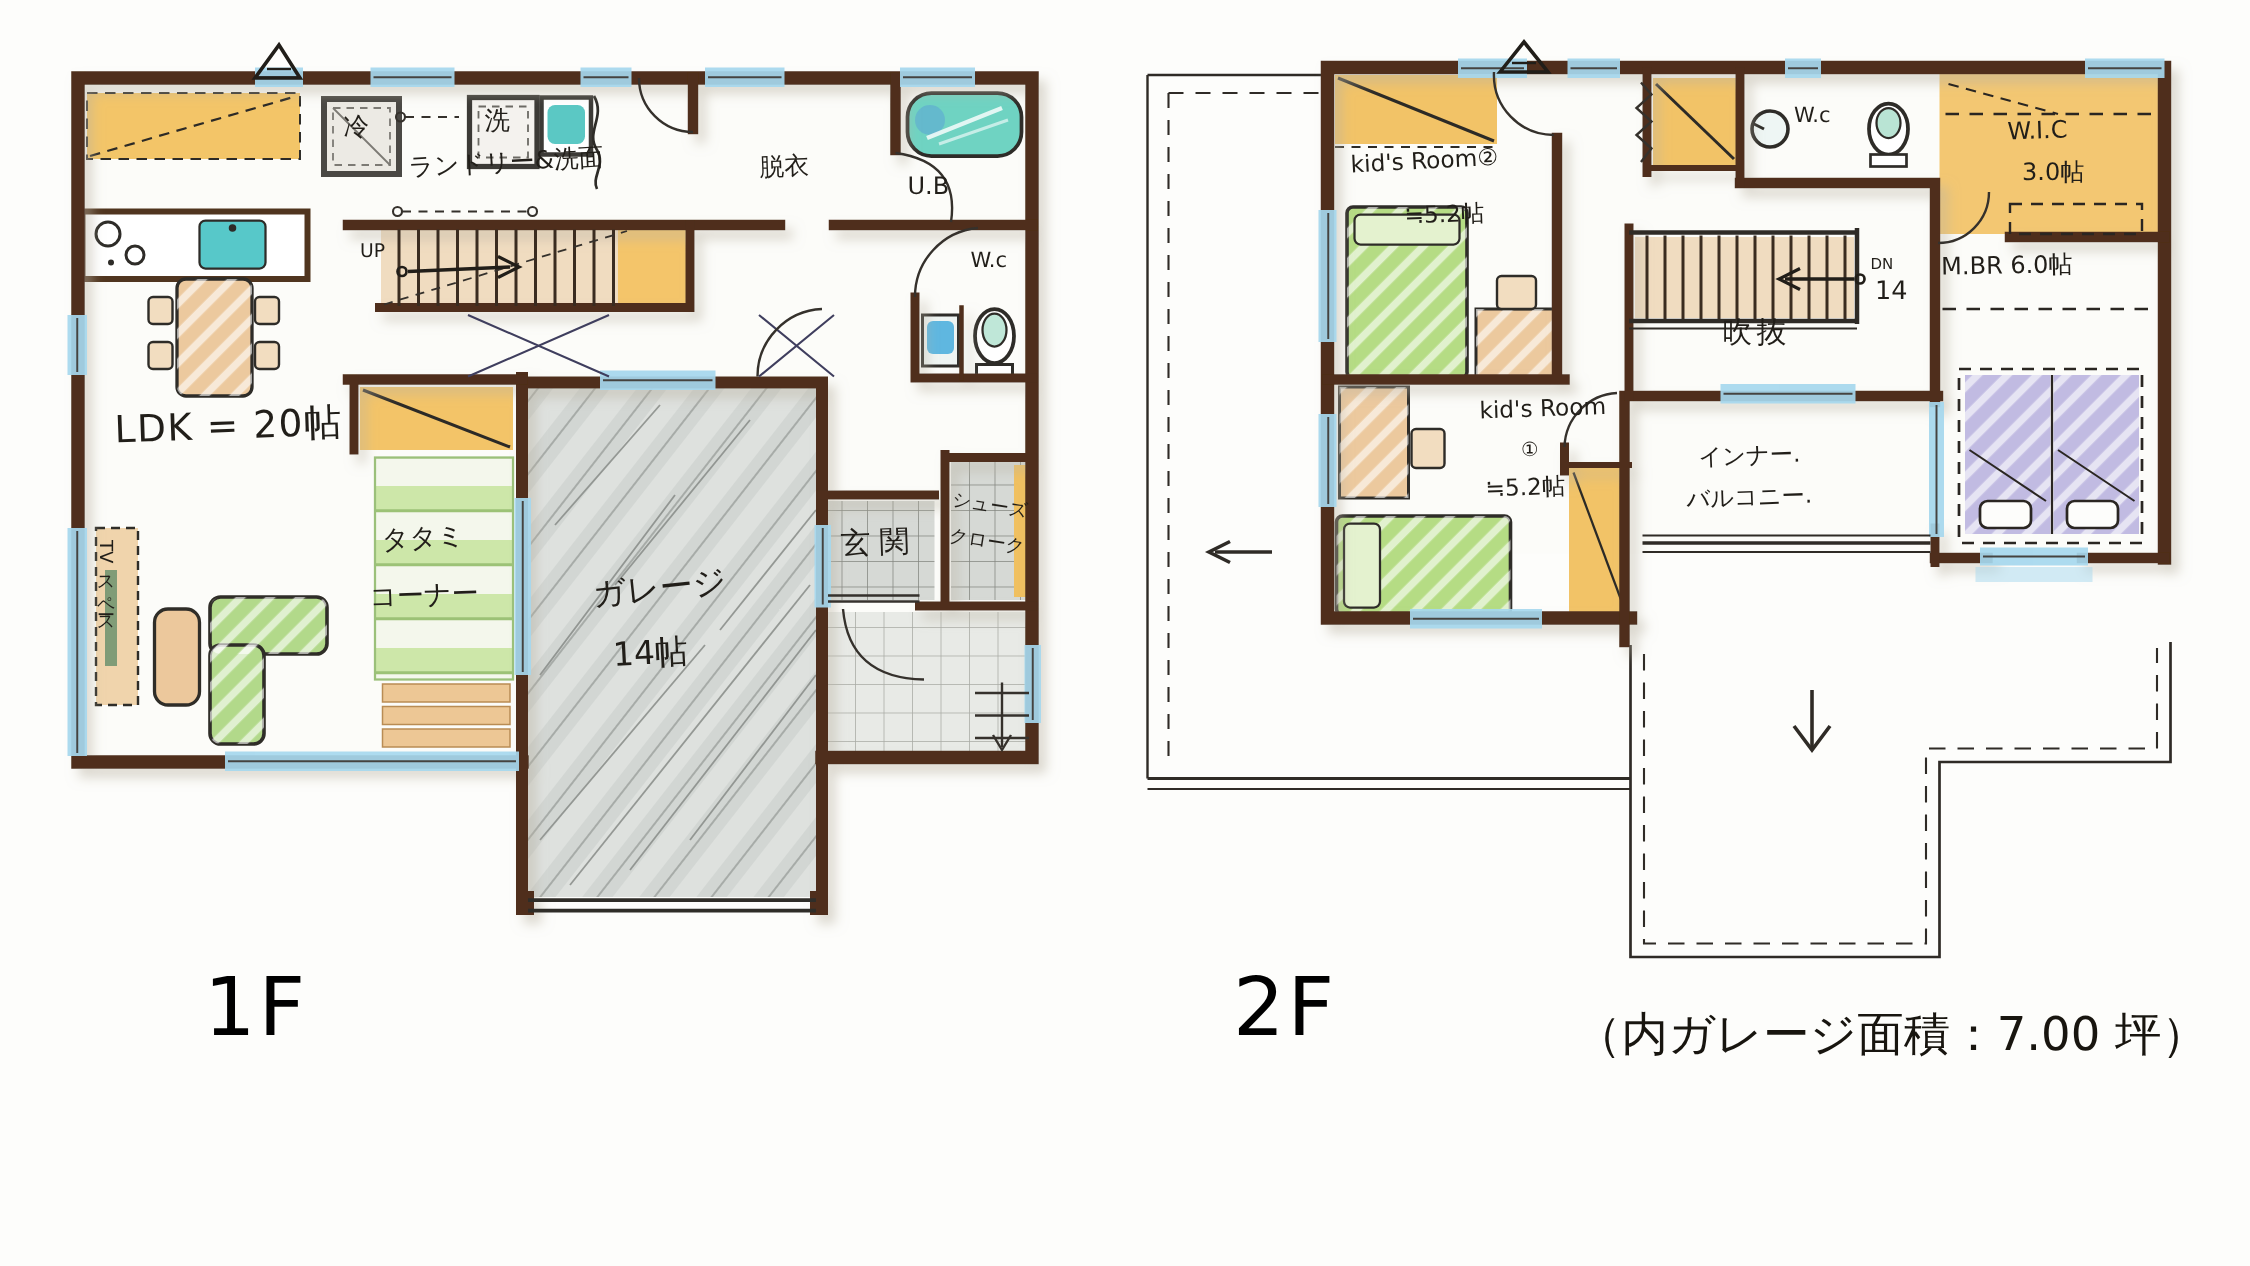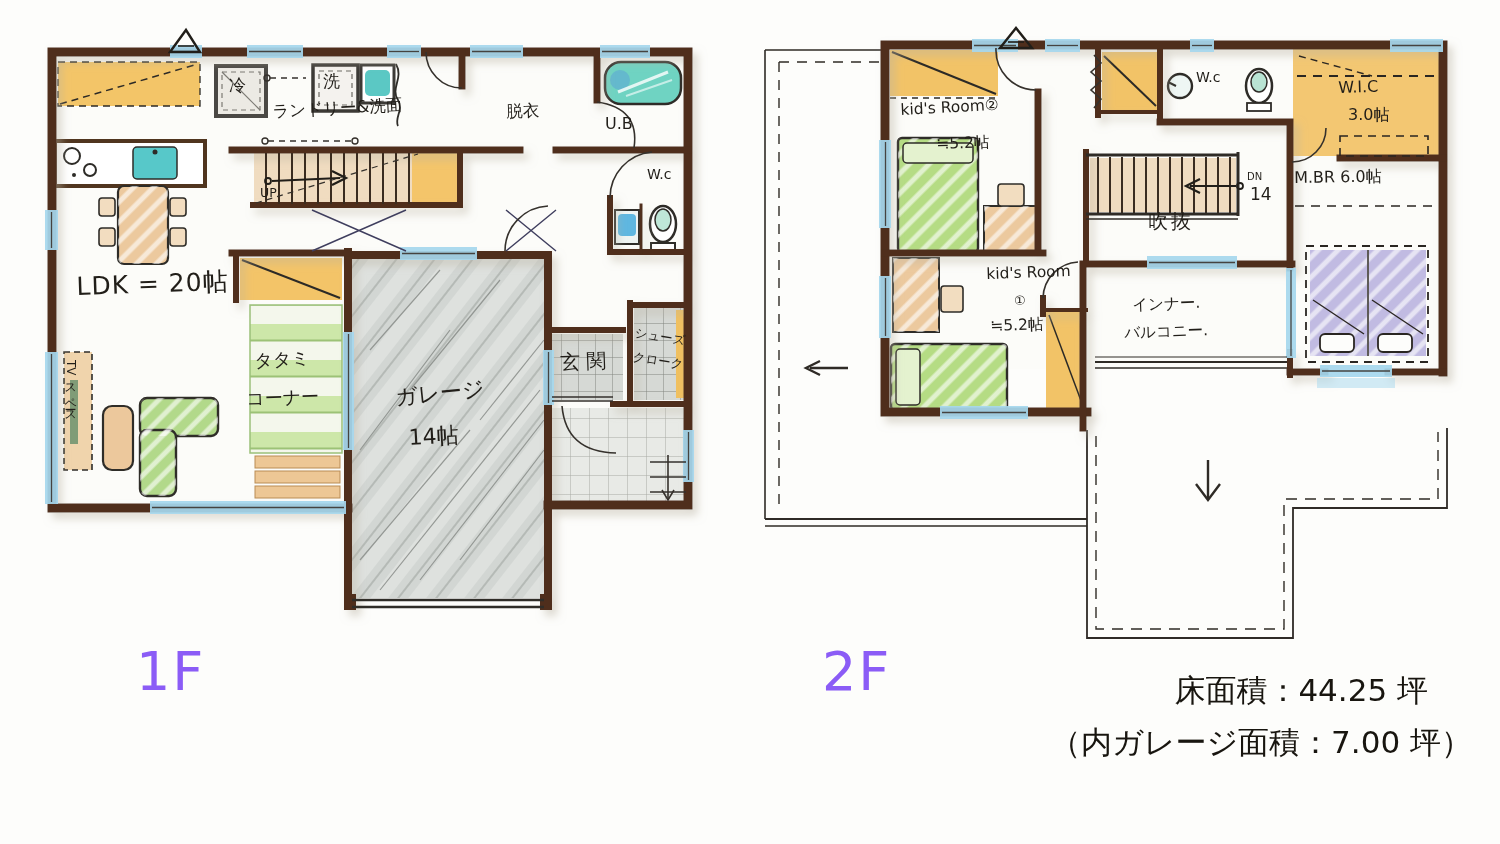--- a/index.html
+++ b/index.html
@@ -2,21 +2,21 @@
 <html><head>
 <meta charset="utf-8">
 <style>
   html,body{margin:0;padding:0;background:#ffffff;}
   .canvas{position:relative;width:1500px;height:844px;background:#fdfdfb;overflow:hidden;
           font-family:"DejaVu Sans",sans-serif;}
   .canvas svg{position:absolute;left:0;top:0;}
   .lbl{position:absolute;color:#211e19;white-space:nowrap;transform-origin:left top;
        font-family:"DejaVu Sans",sans-serif;line-height:1.05;}
   .vert{writing-mode:vertical-rl;text-orientation:mixed;}
-  .big{font-weight:500;letter-spacing:2px;color:#8b5cf6;}
+  .big{font-weight:500;letter-spacing:2px;color:#000000;}
   .summary{position:absolute;left:1010px;top:664px;width:462px;text-align:right;
            font-size:31px;line-height:52px;color:#18150f;font-family:"DejaVu Sans",sans-serif;}
   .summary .pad{padding-right:44px;}
 </style>
 </head>
 <body>
 
 <div class="canvas">
 
 <svg width="1500" height="844" viewBox="0 0 1500 844">
@@ -372,38 +372,37 @@
 <div class="lbl" style="left:408px;top:426px;font-size:22px;transform:rotate(-3deg);">14帖</div>
 <div class="lbl" style="left:560px;top:352px;font-size:20px;letter-spacing:6px;transform:rotate(-2deg);">玄関</div>
 <div class="lbl" style="left:636px;top:326px;font-size:12.5px;transform:rotate(9deg);">シューズ</div>
 <div class="lbl" style="left:634px;top:350px;font-size:12.5px;transform:rotate(9deg);">クローク</div>
 <div class="lbl" style="left:272px;top:103px;font-size:16.5px;transform:rotate(-3deg);">ランドリー&amp;洗面</div>
 <div class="lbl" style="left:506px;top:103px;font-size:16.5px;transform:rotate(-2deg);">脱衣</div>
 <div class="lbl" style="left:605px;top:116px;font-size:16px;">U.B</div>
 <div class="lbl" style="left:647px;top:167px;font-size:14px;">W.c</div>
 <div class="lbl" style="left:229px;top:77px;font-size:17px;">冷</div>
 <div class="lbl" style="left:323px;top:73px;font-size:17px;">洗</div>
-<div class="lbl" style="left:240px;top:186px;font-size:12.5px;margin-left:20px;">UP</div>
+<div class="lbl" style="left:240px;top:160px;font-size:12.5px;">UP</div>
 <div class="lbl vert" style="left:64px;top:360px;font-size:12px;height:130px;">TVスペース</div>
 <div class="lbl big" style="left:136px;top:644px;font-size:54px;">1F</div>
 
 <div class="lbl" style="left:900px;top:102px;font-size:15.5px;transform:rotate(-3deg);">kid's Room②</div>
 <div class="lbl" style="left:936px;top:136px;font-size:15.5px;transform:rotate(-2deg);">≒5.2帖</div>
 <div class="lbl" style="left:986px;top:266px;font-size:15.5px;transform:rotate(-2deg);">kid's Room</div>
 <div class="lbl" style="left:1014px;top:294px;font-size:13px;">①</div>
 <div class="lbl" style="left:990px;top:318px;font-size:15.5px;transform:rotate(-2deg);">≒5.2帖</div>
 <div class="lbl" style="left:1196px;top:70px;font-size:14px;">W.c</div>
 <div class="lbl" style="left:1338px;top:80px;font-size:16px;transform:rotate(-2deg);">W.I.C</div>
 <div class="lbl" style="left:1348px;top:107px;font-size:16px;text-align:right;">3.0帖</div>
 <div class="lbl" style="left:1294px;top:170px;font-size:16px;transform:rotate(-1deg);">M.BR 6.0帖</div>
 <div class="lbl" style="left:1148px;top:211px;font-size:20px;letter-spacing:3px;">吹抜</div>
 <div class="lbl" style="left:1247px;top:172px;font-size:10px;">DN</div>
 <div class="lbl" style="left:1250px;top:186px;font-size:17px;">14</div>
 <div class="lbl" style="left:1132px;top:297px;font-size:15.5px;transform:rotate(-2deg);">インナー.</div>
 <div class="lbl" style="left:1124px;top:325px;font-size:15.5px;transform:rotate(-2deg);">バルコニー.</div>
 <div class="lbl big" style="left:822px;top:644px;font-size:54px;text-align:right;">2F</div>
 
 <div class="summary">
-  <div class="pad">床面積：44.25 坪</div>
   <div>（内ガレージ面積：7.00 坪）</div>
 </div>
 
 </div>
 
 </body></html>

